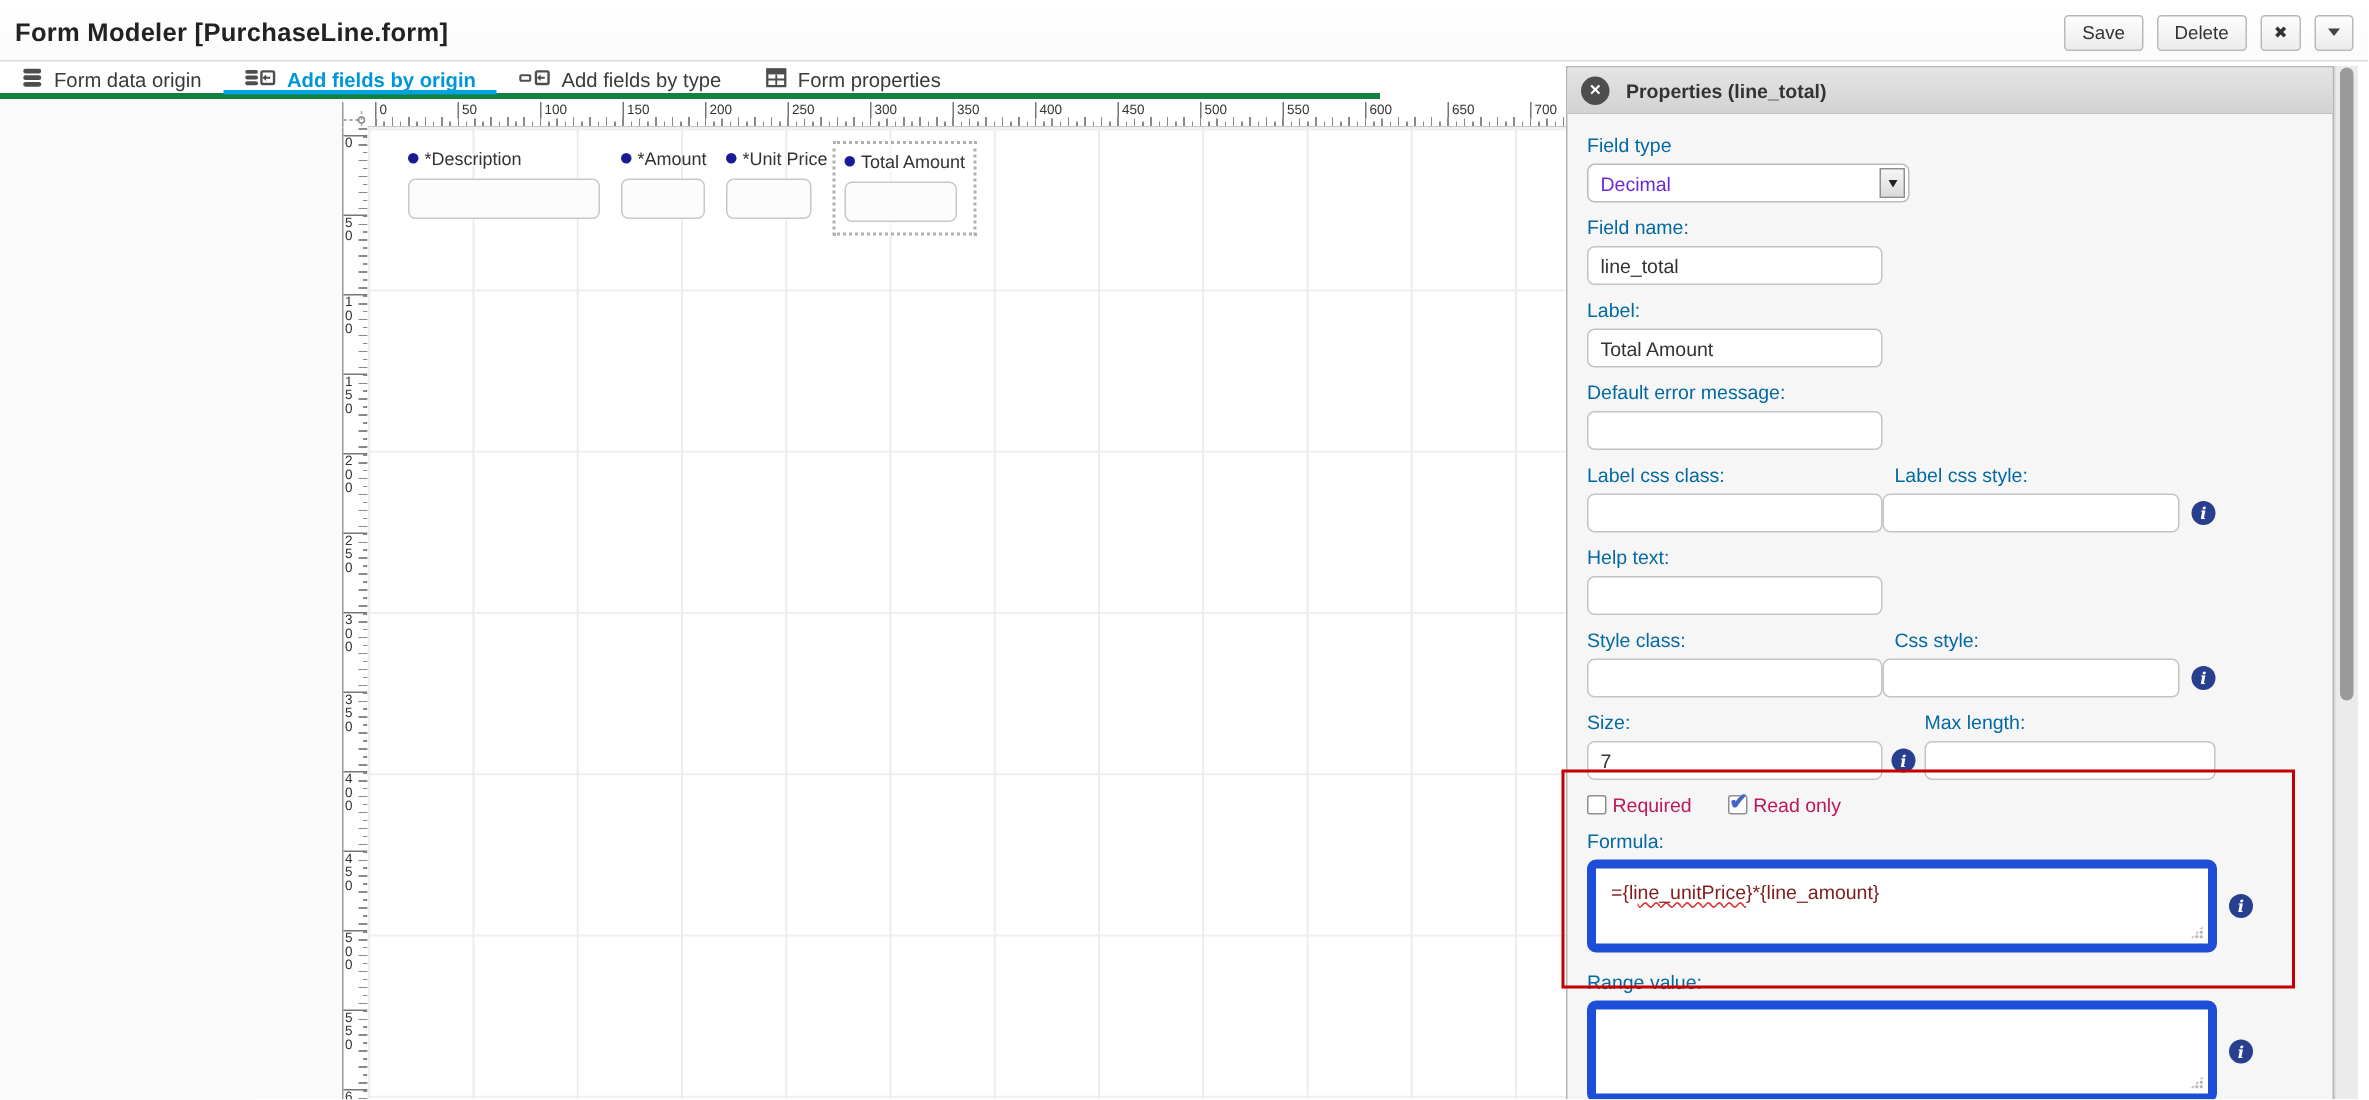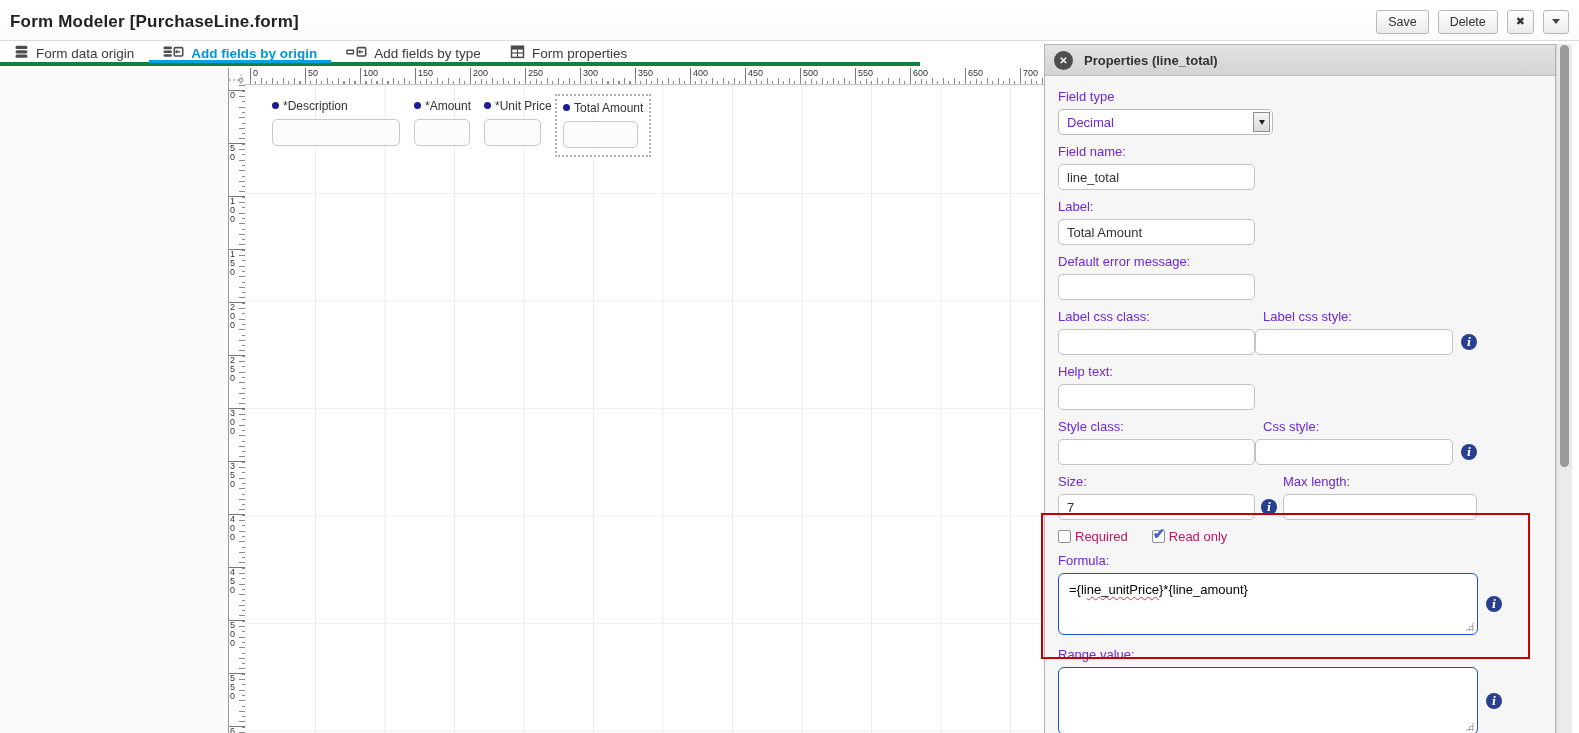--- a/index.html
+++ b/index.html
@@ -69,21 +69,21 @@
 
   
   .panel { position:absolute; top:44px; left:1044px; width:512px; bottom:0; background:#f6f6f6;
     border:1px solid #b5b5b5; border-bottom:none; z-index:5; overflow:hidden; }
   .panel-header { height:31px; background:linear-gradient(#e4e4e4,#d3d3d3); border-bottom:1px solid #c0c0c0;
     display:flex; align-items:center; padding:0 9px; gap:11px; }
   .close-circle { width:19px; height:19px; border-radius:50%; background:#4e4e4e; color:#fff;
     font-size:10px; font-weight:700; display:flex; align-items:center; justify-content:center; cursor:pointer; }
   .panel-title { font-size:13px; font-weight:700; color:#333; }
   .panel-body { padding:0 13px; }
-  .prop-label { font-size:13px; color:#6d28d9; margin:9px 0 5px; }
+  .prop-label { font-size:13px; color:#0369a1; margin:9px 0 5px; }
   .prop-label.first { margin-top:13px; }
   .pinput { height:26px; width:197px; border:1px solid #c4c4c4; border-radius:5px; background:#fff;
     padding:0 8px; font-size:13px; color:#333; font-family:"Liberation Sans",sans-serif; outline:none; }
   .row2 { display:flex; }
   .lblw1 { display:inline-block; width:205px; }
   .lblw-size { display:inline-block; width:225px; }
   .irow { display:flex; align-items:center; }
   .info-icon { width:16px; height:16px; border-radius:50%; background:#283e8f; color:#fff;
     font-family:"DejaVu Serif",serif; font-style:italic; font-weight:700; font-size:11px;
     display:inline-flex; align-items:center; justify-content:center; margin-left:8px; cursor:pointer; flex:0 0 auto; }
@@ -92,22 +92,22 @@
   .selectbox .val { flex:1; font-size:13px; color:#6d28d9; }
   .dd-btn { width:17px; height:20px; background:linear-gradient(#f6f6f6,#dadada); border:1px solid #8f8f8f;
     display:flex; align-items:center; justify-content:center; }
   .dd-btn .caret { border-top-color:#222; border-left-width:3.5px; border-right-width:3.5px; border-top-width:5px; }
   .cbrow { display:flex; align-items:center; margin-top:9px; height:15px; }
   .checkbox { position:relative; width:13px; height:13px; border:1px solid #8f8f8f; border-radius:2px;
     background:#fff; margin-right:4px; cursor:pointer; flex:0 0 auto; }
   .checkbox.checked::after { content:"\2714"; position:absolute; top:-6px; left:0px;
     color:#4565c6; font-size:15px; font-weight:700; text-shadow:0 0 1px #fff; }
   .cb-label { font-size:13px; color:#be185d; margin-right:24px; }
-  .ptextarea { position:relative; width:420px; border:1px solid #1d4ed8; border-radius:6px; background:#fff;
-    padding:8px 10px; font-size:13px; color:#000000; }
+  .ptextarea { position:relative; width:420px; border:6px solid #1d4ed8; border-radius:6px; background:#fff;
+    padding:8px 10px; font-size:13px; color:#7f1d1d; }
   .ptextarea.h-formula { height:62px; }
   .ptextarea.h-range { height:68px; }
   .grip { position:absolute; right:3px; bottom:3px; width:9px; height:9px; cursor:nwse-resize;
     background:radial-gradient(#b5b5b5 1px,transparent 1.3px); background-size:3px 3px;
     clip-path:polygon(100% 0,100% 100%,0 100%); }
   .wavy { text-decoration-line:underline; text-decoration-style:wavy; text-decoration-color:#e03131;
     text-decoration-thickness:1px; text-underline-offset:2px; }
   .tarow { display:flex; align-items:center; }
 
   

